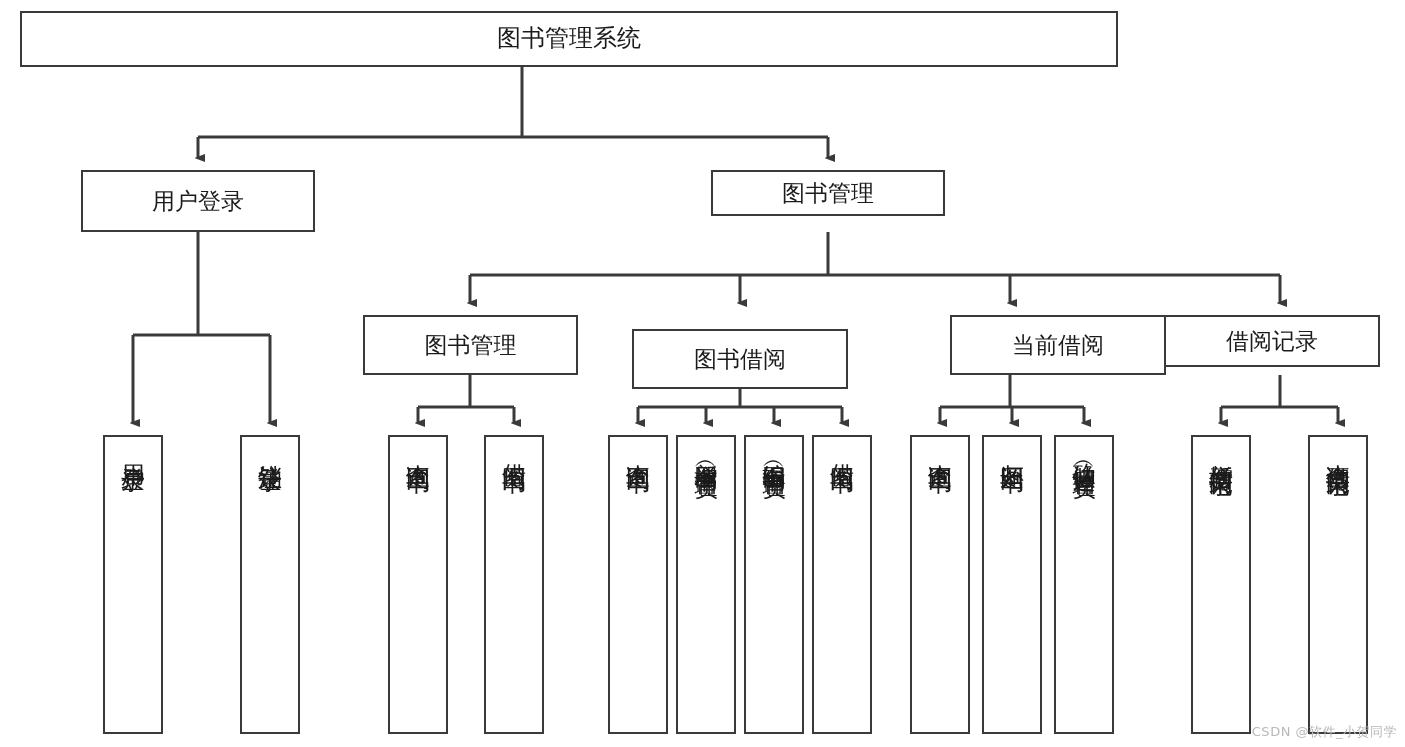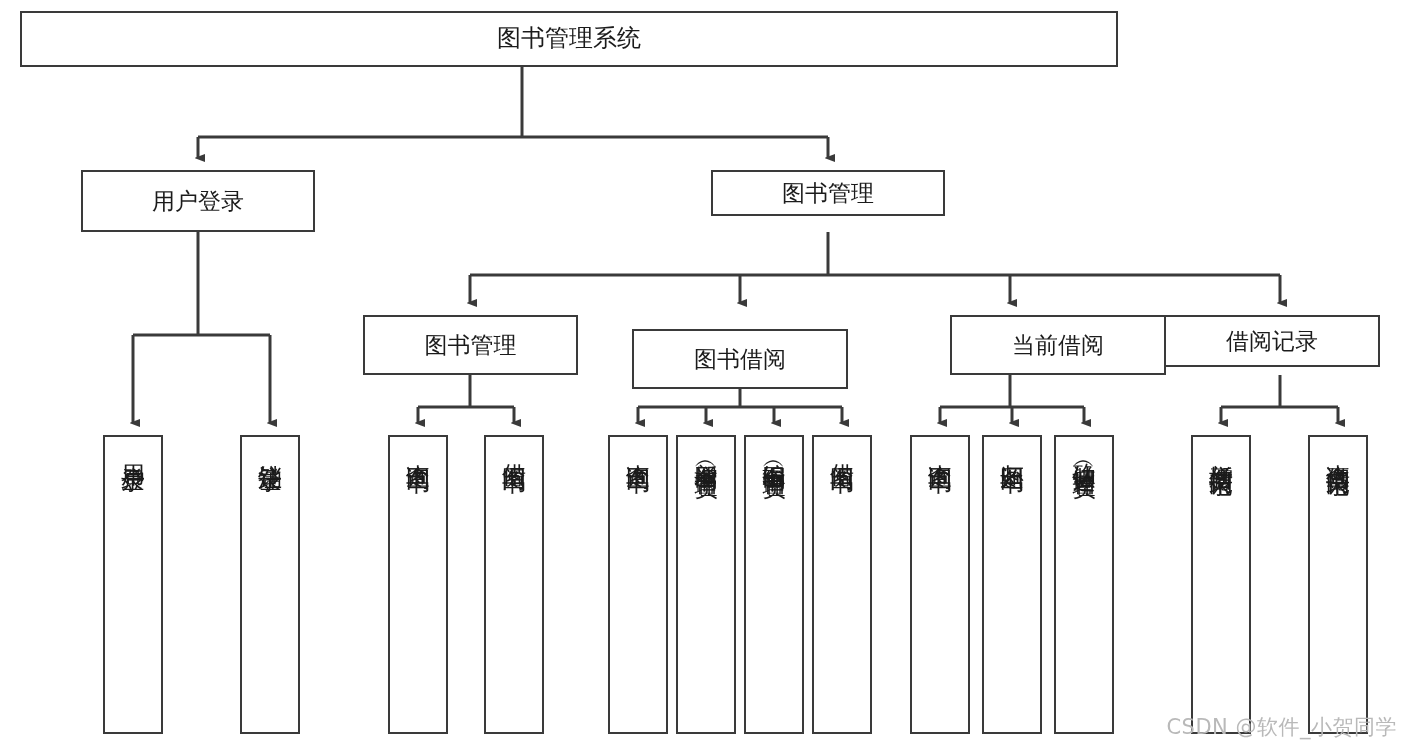--- a/index.html
+++ b/index.html
@@ -60,21 +60,21 @@
     letter-spacing: 2px;
     line-height: 1.0;
   }
   .node.leaf.tall .lbl {
     font-size: 23px;
   }
   .watermark {
     position: absolute;
     right: 8px;
     bottom: 6px;
-    font-size: 21px;
+    font-size: 13px;
     color: #b9b9b9;
     letter-spacing: 0.5px;
     white-space: nowrap;
     font-family: "DejaVu Sans", "Liberation Sans", sans-serif;
   }
 </style>
 </head>
 <body>
 
 <div id="canvas">

